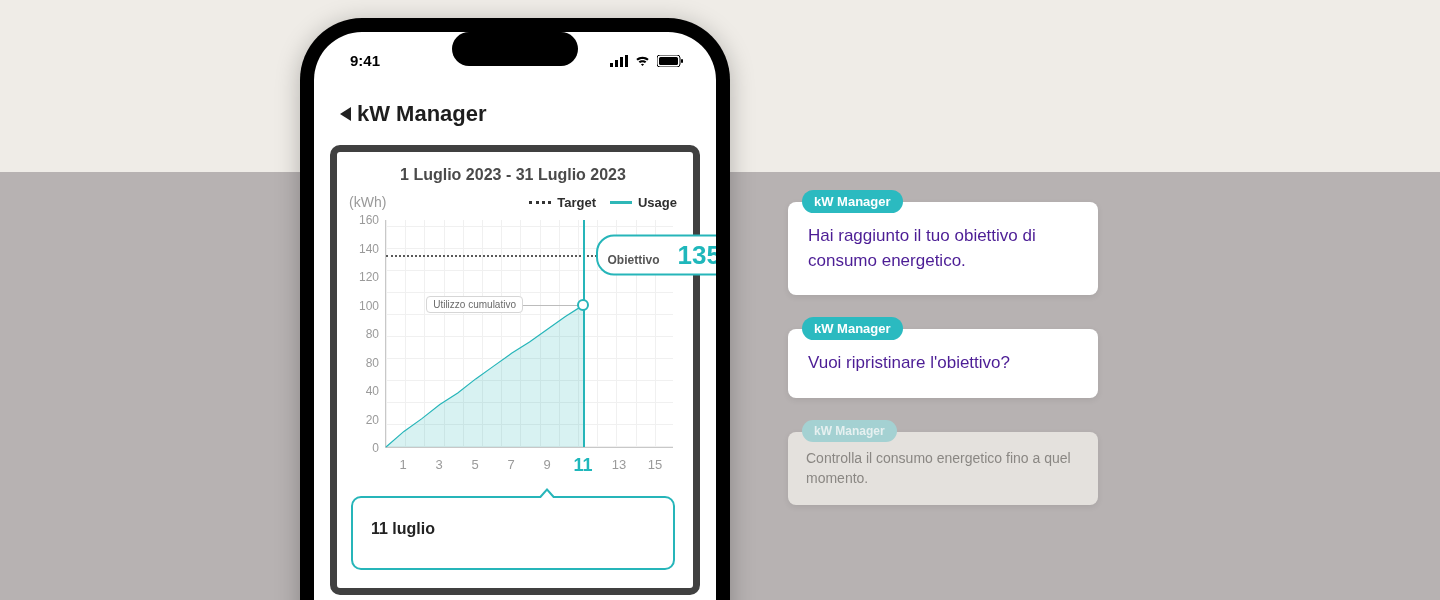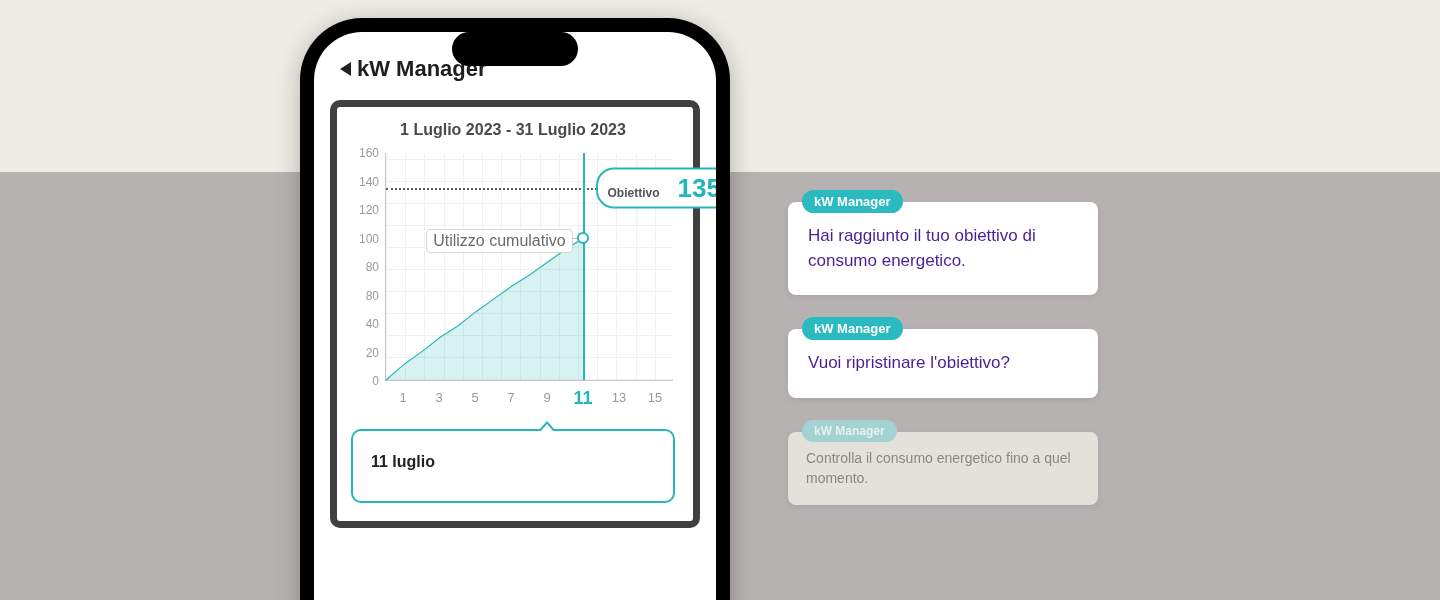--- a/index.html
+++ b/index.html
@@ -109,21 +109,21 @@
     repeating-linear-gradient(to right, #f0f0f0 0 1px, transparent 1px 19.2px);
 }
 .plot svg { position:absolute; inset:0; width:100%; height:100%; overflow: visible; }
 .xaxis { position:absolute; left:38px; right:6px; bottom:0; height:22px; }
 .xtick { position:absolute; bottom:2px; transform:translateX(-50%); font-size:13px; color:#9a9a9a; }
 .xtick.hl { color:#1fb7bb; font-weight:800; font-size:18px; bottom:-2px; }
 
 .targetline { position:absolute; left:0; right:0; border-top:2px dotted #5a5a5a; }
 .curline { position:absolute; top:0; bottom:0; width:2px; background:#26b5b9; }
 .util-label {
-  position:absolute; font-size:16px; color:#6a6a6a;
+  position:absolute; font-size:10px; color:#6a6a6a;
   background:#fff; border:1px solid #d6d6d6; border-radius:4px;
   padding:2px 6px;
 }
 .util-lead { position:absolute; height:1px; background:#bcbcbc; }
 .datapoint {
   position:absolute; width:12px; height:12px; border-radius:50%;
   background:#fff; border:2px solid #26b5b9; transform:translate(-50%,-50%);
 }
 .goal-badge {
   position:absolute; display:flex; align-items:baseline; gap:18px;
@@ -176,30 +176,68 @@
 }
 .notif.dim .notif-tag { background:#a4d1d2; color:#e6f0f0; font-size:12px; }
 </style>
 </head>
 <body>
 
 <div class="phone">
   <div class="notch"></div>
   <div class="screen">
 
+    <div class="statusbar">
+      <span>9:41</span>
+      <div class="status-icons">
+        <span class="sig">
+          <svg width="18" height="12">
+              <rect x="0" y="8" width="3" height="4" fill="#000"></rect>
+              <rect x="5" y="5" width="3" height="7" fill="#000"></rect>
+              <rect x="10" y="2" width="3" height="10" fill="#000"></rect>
+              <rect x="15" y="0" width="3" height="12" fill="#000"></rect>
+            </svg>
+        </span>
+        <span class="wifi">
+          <svg width="17" height="12">
+              <path d="M8.5 11 L6.9 9.2 C7.8 8.5 9.2 8.5 10.1 9.2 Z M4.6 6.6 C6.8 4.8 10.2 4.8 12.4 6.6 L11 8.1 C9.6 7 7.4 7 6 8.1 Z M2.3 4.1 C5.8 1.1 11.2 1.1 14.7 4.1 L13.3 5.6 C10.6 3.3 6.4 3.3 3.7 5.6 Z" fill="#000"></path>
+            </svg>
+        </span>
+        <span class="batt">
+          <svg width="27" height="12">
+              <rect x="0" y="0" width="23" height="12" rx="3" fill="none" stroke="#000" stroke-width="1"></rect>
+              <rect x="2" y="2" width="19" height="8" rx="1.5" fill="#000"></rect>
+              <rect x="24" y="4" width="2" height="4" rx="1" fill="#000"></rect>
+            </svg>
+        </span>
+      </div>
+    </div>
 
     <div class="app-content">
       <div class="header-row">
         <span class="back-tri"></span>
         <span class="header-title">kW Manager</span>
       </div>
 
       <div class="card">
         <div class="date-range">1 Luglio 2023 - 31 Luglio 2023</div>
 
+        <div class="chart-top">
+          <span class="unit">(kWh)</span>
+          <div class="legend">
+            <span class="leg">
+                <span class="dotline"></span>
+                <span>Target</span>
+              </span>
+            <span class="leg">
+                <span class="solidline"></span>
+                <span>Usage</span>
+              </span>
+          </div>
+        </div>
 
         <div class="chart-wrap">
           <div class="yaxis" id="yaxis">
               <div class="ytick" style="top: 232px;">0</div>
               <div class="ytick" style="top: 203.5px;">20</div>
               <div class="ytick" style="top: 175px;">40</div>
               <div class="ytick" style="top: 146.5px;">80</div>
               <div class="ytick" style="top: 118px;">80</div>
               <div class="ytick" style="top: 89.5px;">100</div>
               <div class="ytick" style="top: 61px;">120</div>

